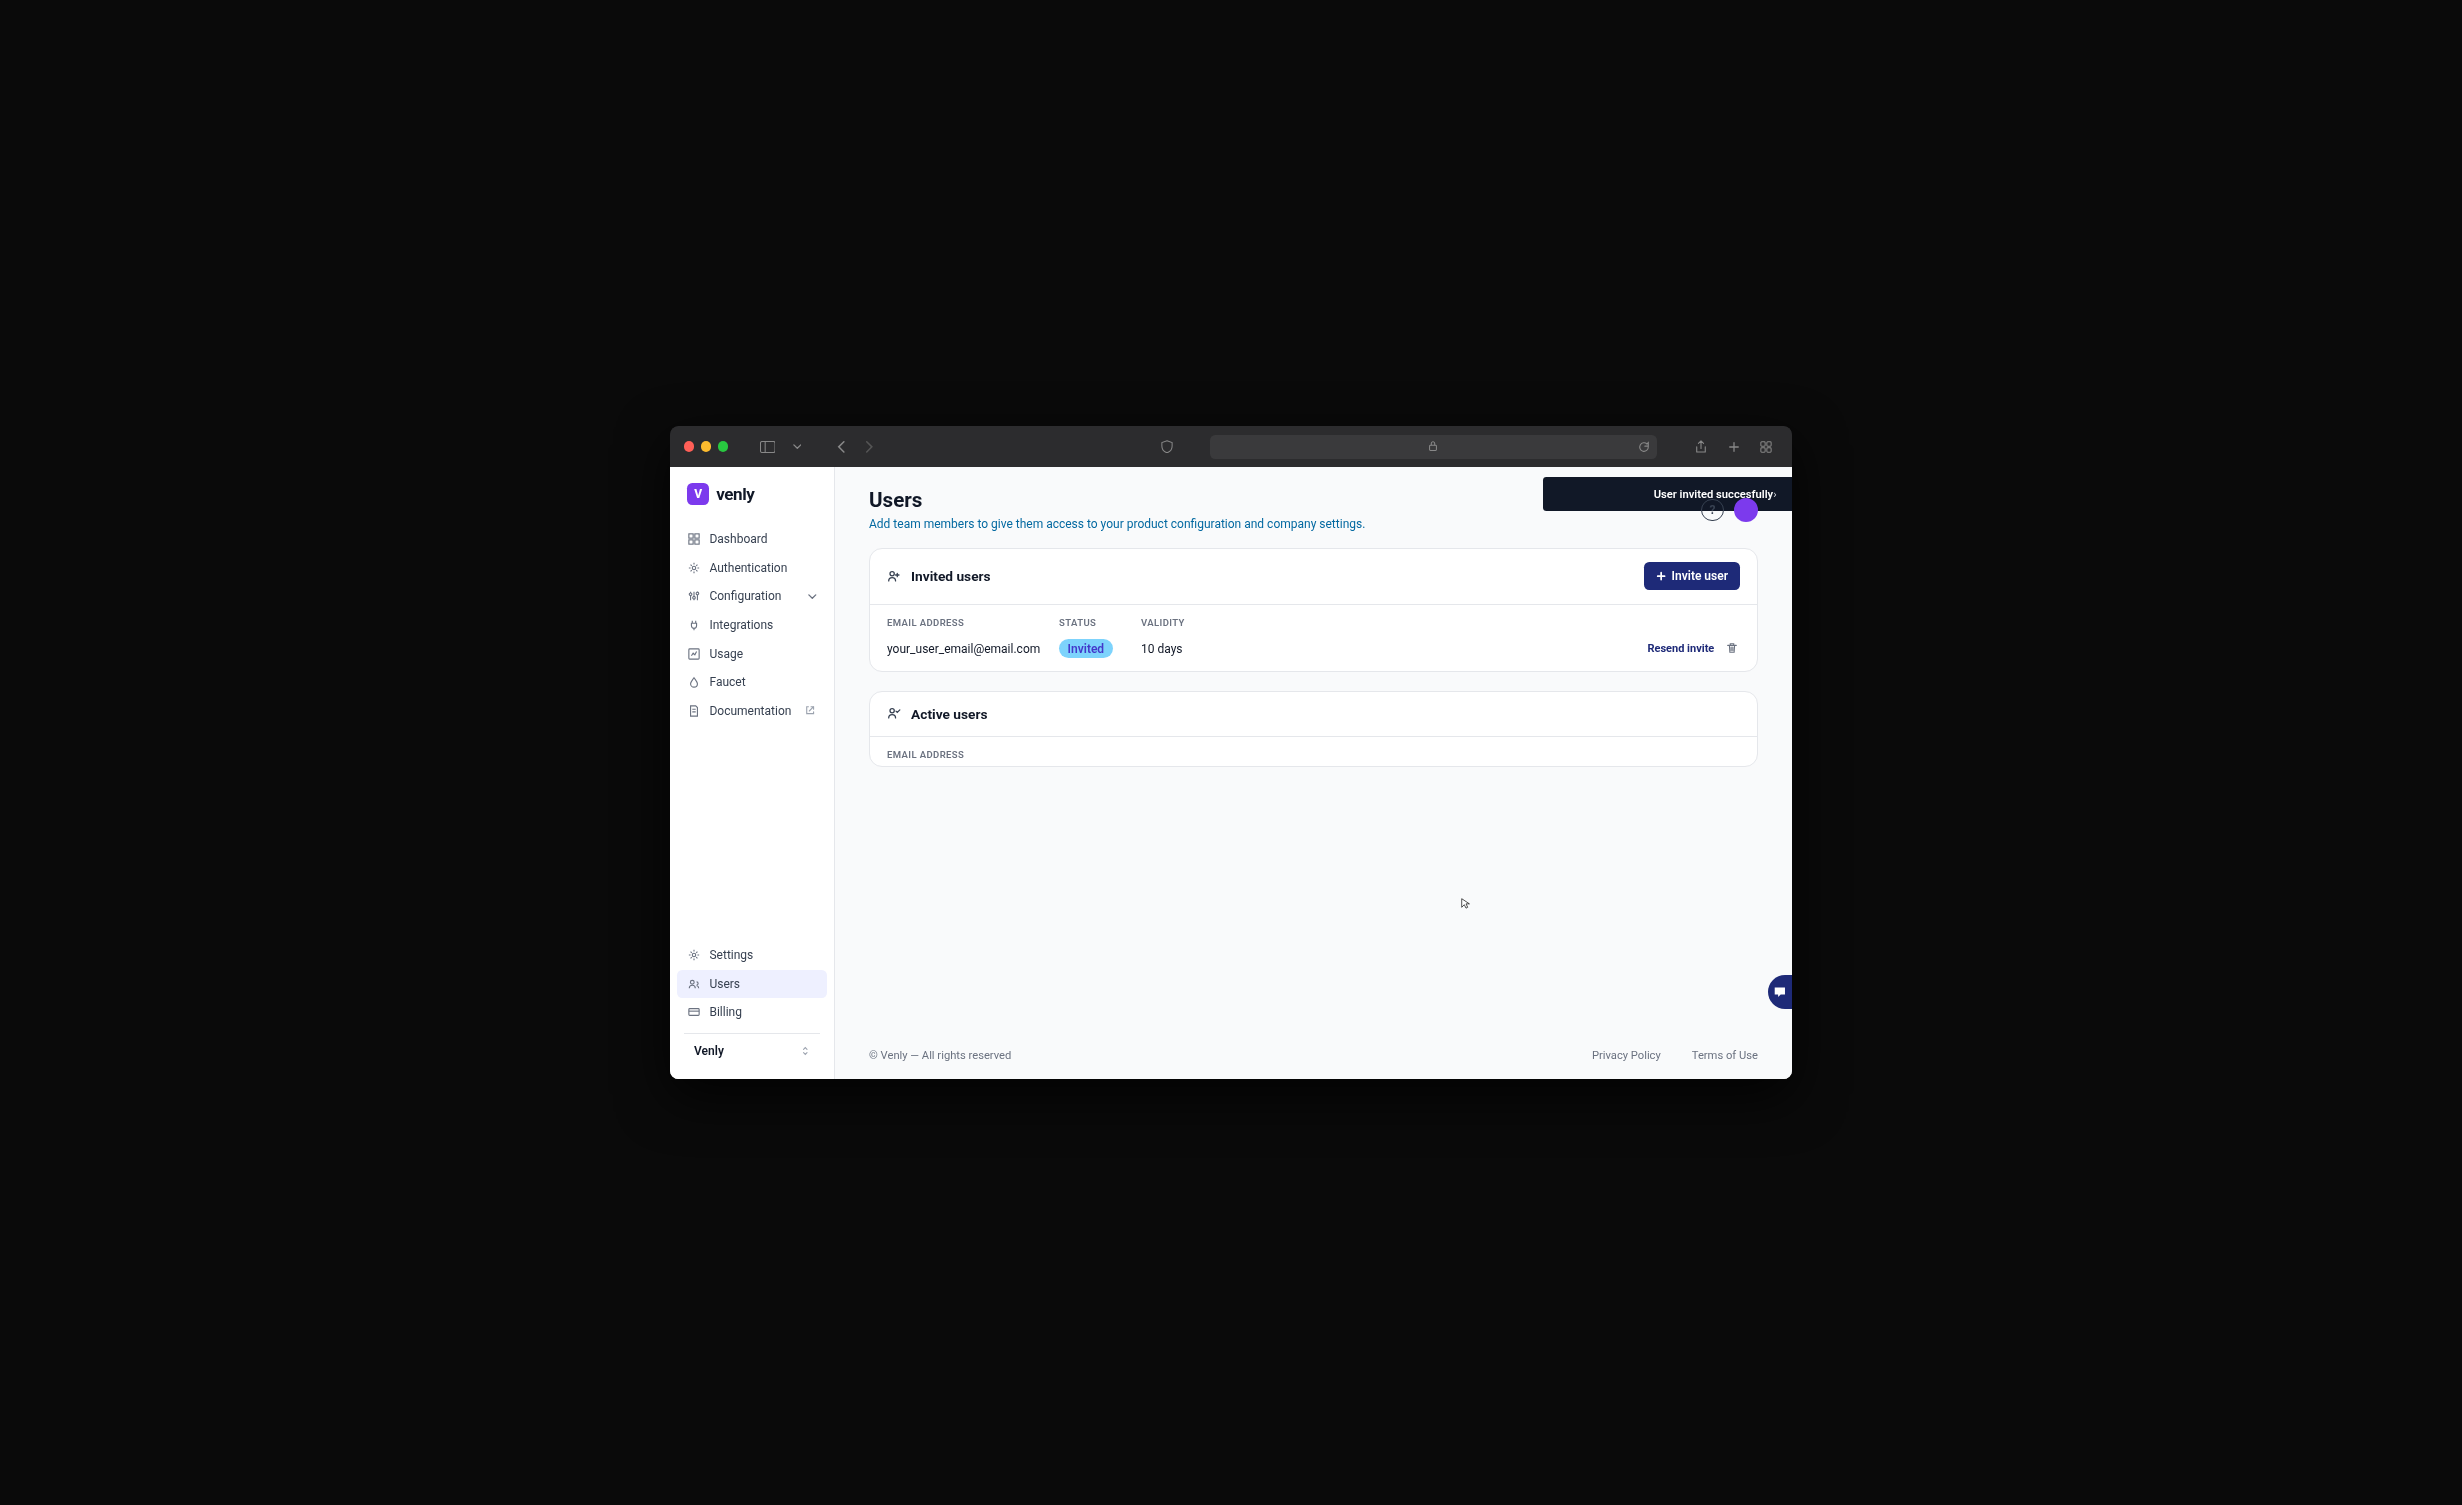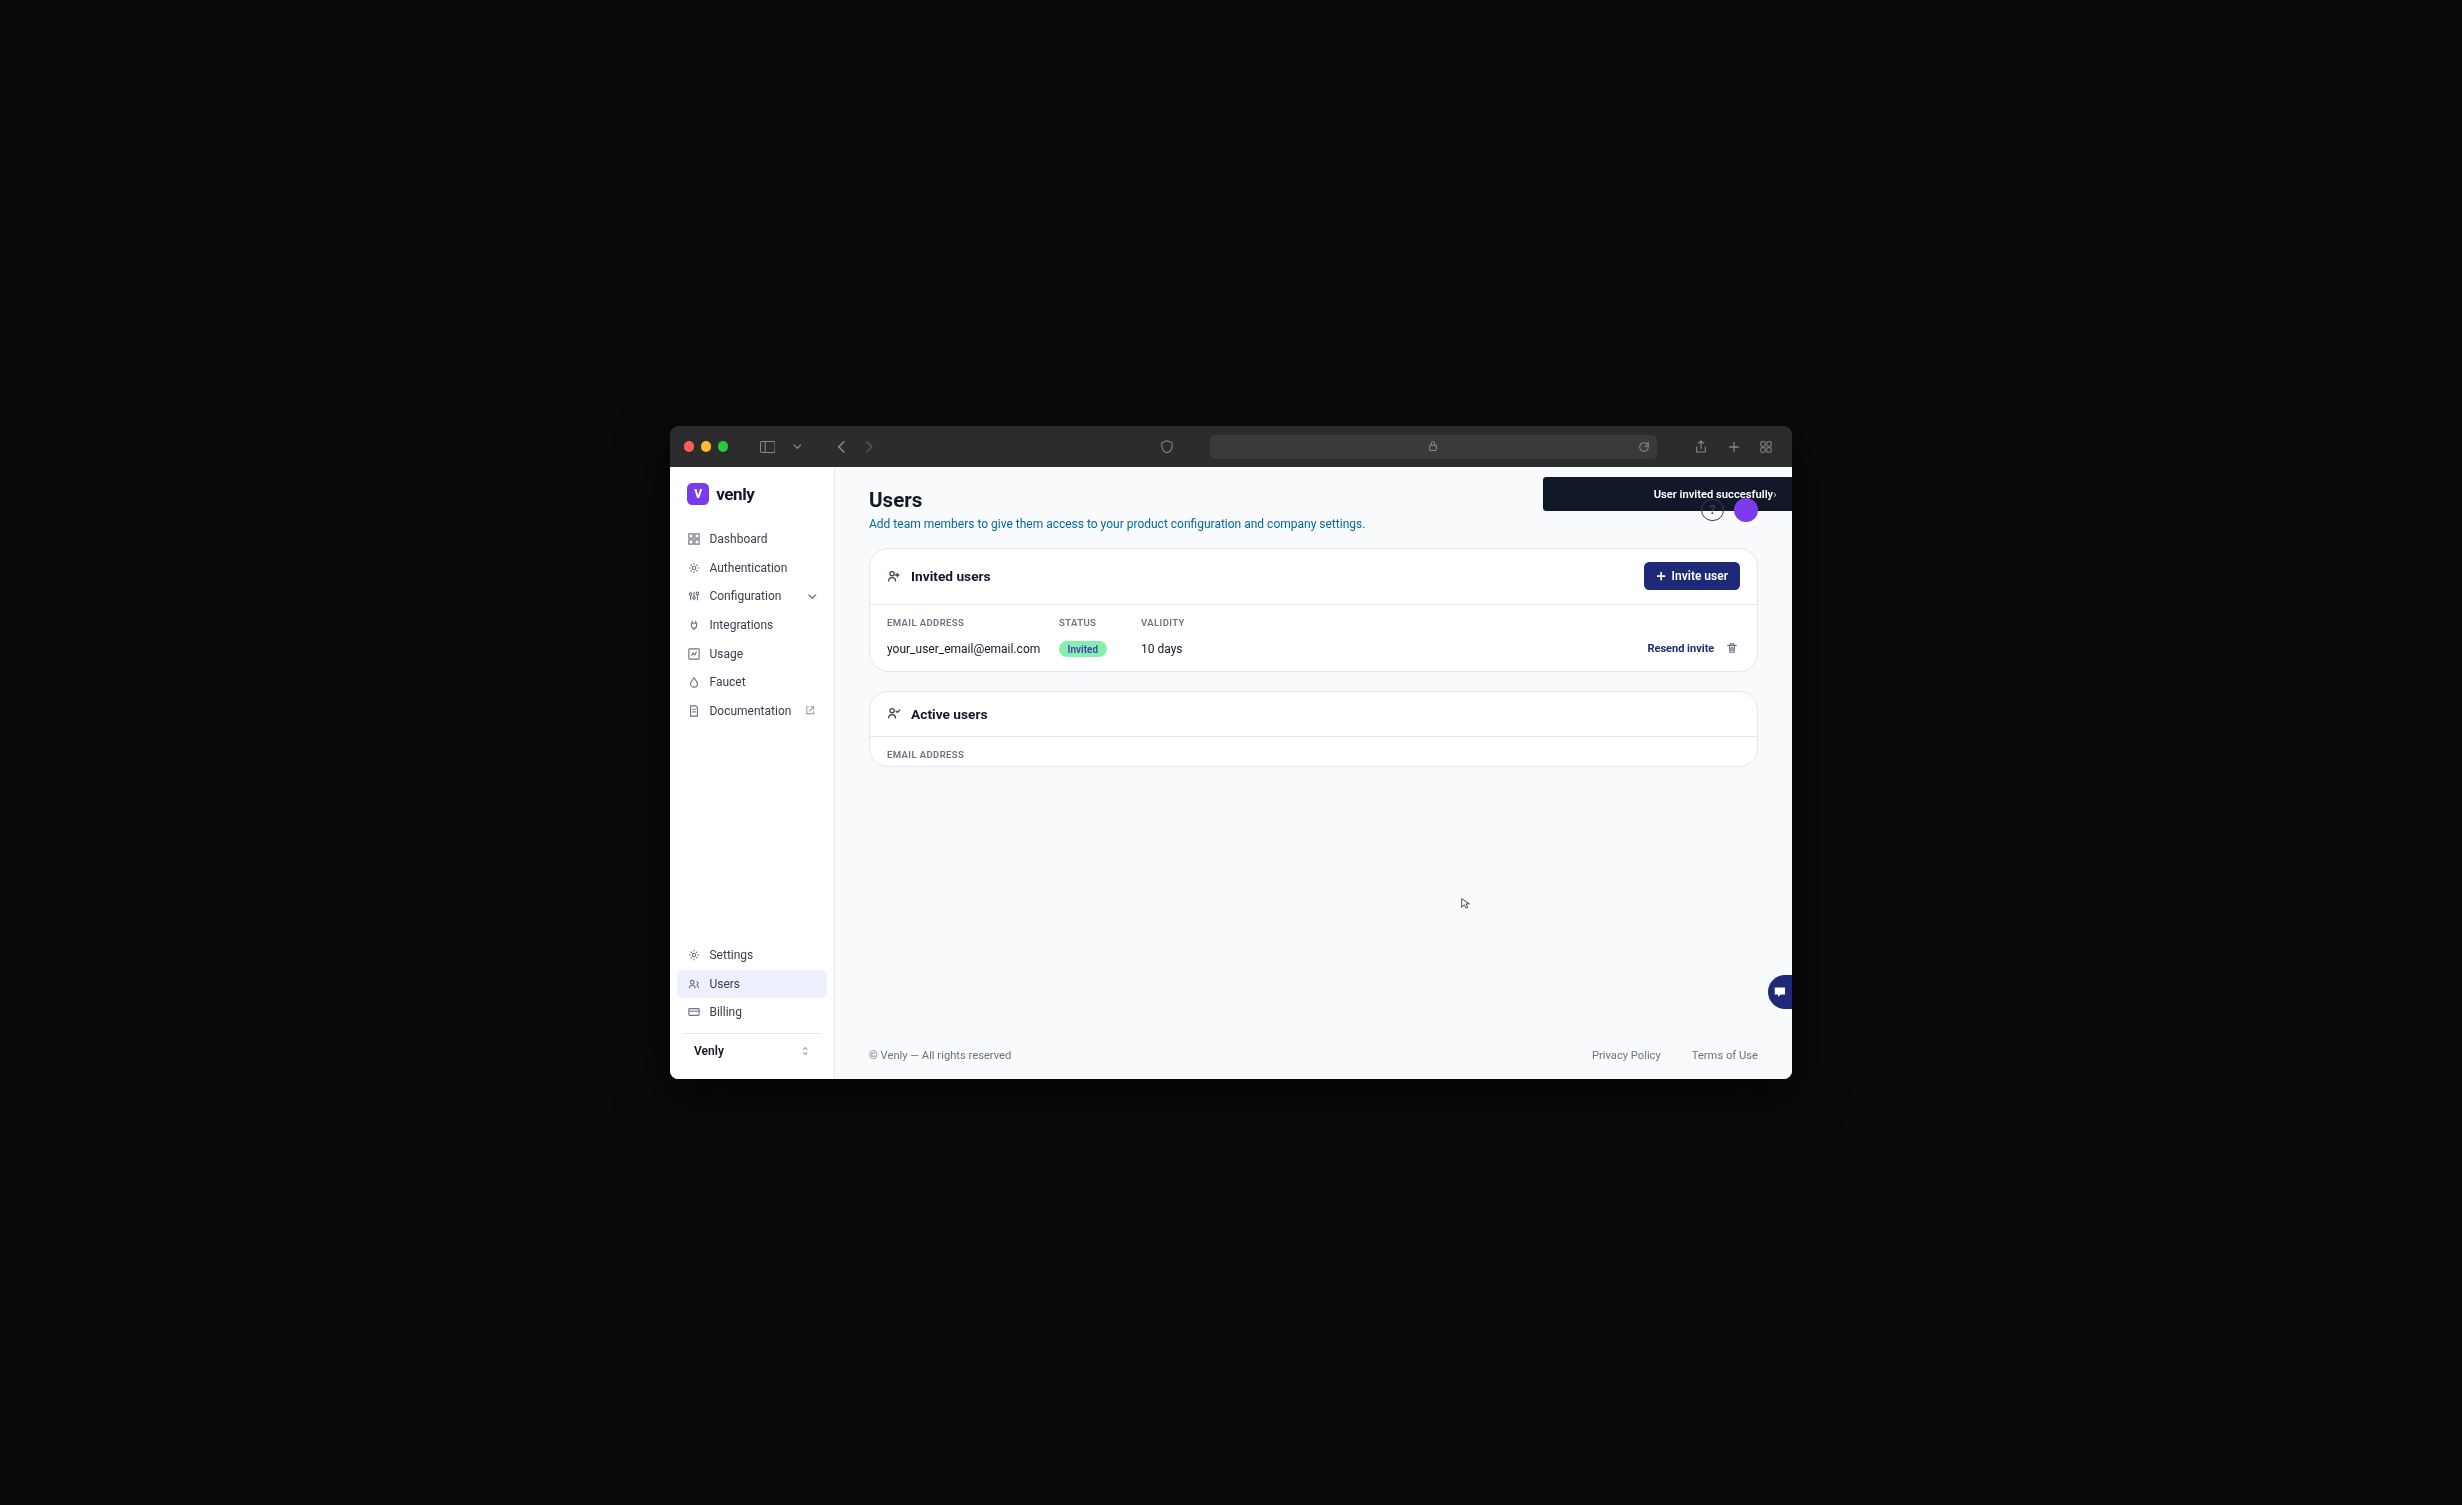--- a/index.html
+++ b/index.html
@@ -37,31 +37,31 @@
 .dot-orange { background: linear-gradient(135deg, #fb923c, #f43f5e); }
 .dot-teal { background: linear-gradient(135deg, #2dd4bf, #06b6d4); }
 .ext-icon { width: 12px; height: 12px; color: #9ca3af; margin-left: auto; }
 .nav-bottom { margin-top: auto; padding: 3.4px 6.9px 10.3px; }
 .workspace { border-top: 0.9px solid #e5e7eb; margin: 6.9px 6.9px 0; padding: 10.3px 10.3px; display: flex; align-items: center; justify-content: space-between; font-size: 12px; font-weight: 600; color: #111827; }
 .ws-chev { color: #9ca3af; }
 .main { flex: 1; background: #f9fafb; display: flex; flex-direction: column; overflow: hidden; }
 .content { padding: 20.6px 34px 0; flex: 1; overflow: auto; }
 .page-title { font-size: 20.6px; font-weight: 700; color: #111827; margin-bottom: 5.2px; }
 .page-subtitle { font-size: 12px; color: #0369a1; margin-bottom: 17px; }
-.card { background: #fff; border: 0.9px solid #e5e7eb; border-radius: 19px; margin-bottom: 19px; }
+.card { background: #fff; border: 0.9px solid #e5e7eb; border-radius: 13px; margin-bottom: 19px; }
 .card-header { display: flex; align-items: center; padding: 13.7px 17px; border-bottom: 0.9px solid #e5e7eb; gap: 8.6px; }
 .card-header .hicon { width: 15.5px; height: 15.5px; color: #374151; }
 .card-title { font-size: 13.7px; font-weight: 700; color: #111827; }
 .invite-btn { margin-left: auto; background: #1e2a78; color: #fff; border: none; border-radius: 5.2px; padding: 6.9px 12px; font-size: 12px; font-weight: 600; display: flex; align-items: center; gap: 5.2px; cursor: pointer; }
 .table-head { display: flex; padding: 12px 17px 6.9px; font-size: 9.5px; text-transform: uppercase; letter-spacing: 0.4px; color: #6b7280; font-weight: 600; }
 .col-email { flex: 0 0 172px; }
 .col-status { flex: 0 0 82px; }
 .col-validity { flex: 0 0 103px; }
 .table-row { display: flex; align-items: center; padding: 6.9px 17px 15.5px; font-size: 12px; color: #111827; }
-.badge { background: #86efac; color: #4338ca; font-size: 10px; font-weight: 600; padding: 2.6px 8.6px; border-radius: 10.3px; }
+.badge { background: #7dd3fc; color: #4338ca; font-size: 12px; font-weight: 600; padding: 2.6px 8.6px; border-radius: 10.3px; }
 .you-badge { background: #1e2a78; color: #fff; font-size: 9.5px; font-weight: 600; padding: 1.7px 6.9px; border-radius: 8.6px; margin-left: 8.6px; }
 .resend { color: #1e2a78; font-weight: 700; cursor: pointer; font-size: 11px; }
 .trash { width: 13.7px; height: 13.7px; color: #6b7280; margin-left: 12px; cursor: pointer; }
 .row-actions { margin-left: auto; display: flex; align-items: center; }
 .footer { padding: 13.7px 34px 17px; display: flex; font-size: 11.2px; color: #6b7280; border-top: 0; }
 .footer-right { margin-left: auto; display: flex; gap: 31px; justify-content: center; }
 .footer-right span { cursor: pointer; }
 .toast { position: absolute; top: 10.3px; right: 0; background: #111827; color: #fff; padding: 10.3px 15.5px; font-size: 11.2px; font-weight: 600; display: flex; align-items: center; min-width: 249px; justify-content: flex-end; border-radius: 3.4px 0 0 3.4px; }
 .toast-chev { color: #d1d5db; font-weight: 400; }
 .header-widgets { position: absolute; top: 31px; right: 34px; display: flex; align-items: center; gap: 10.3px; }

